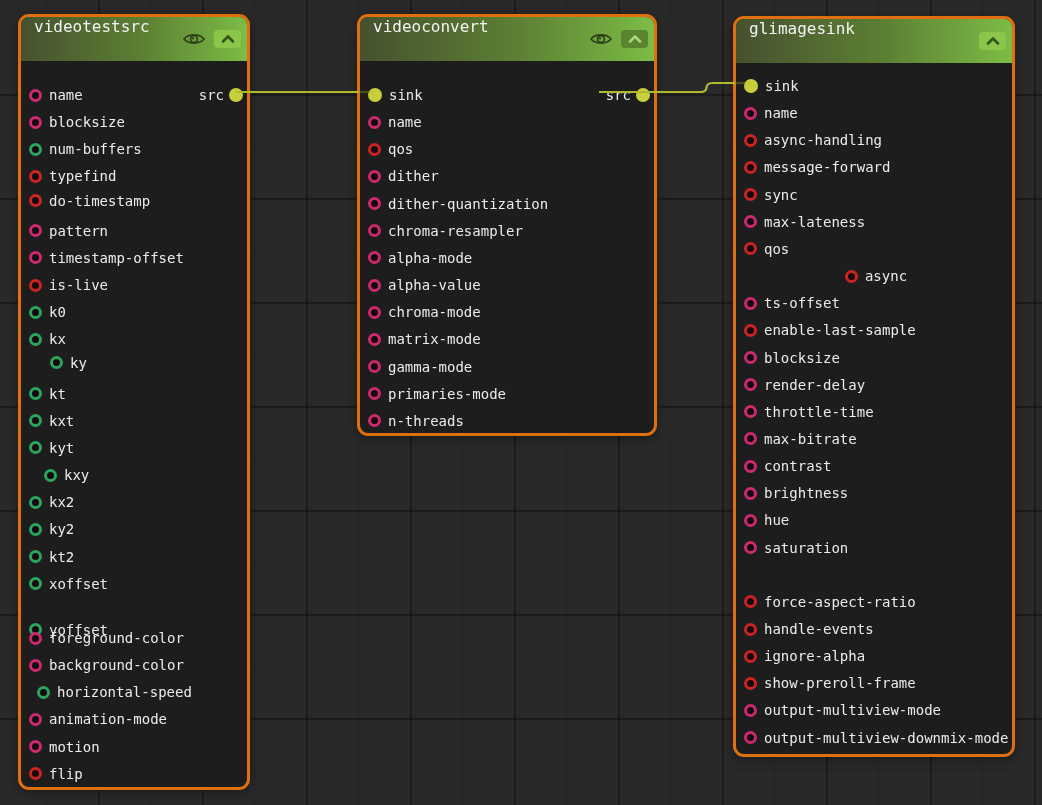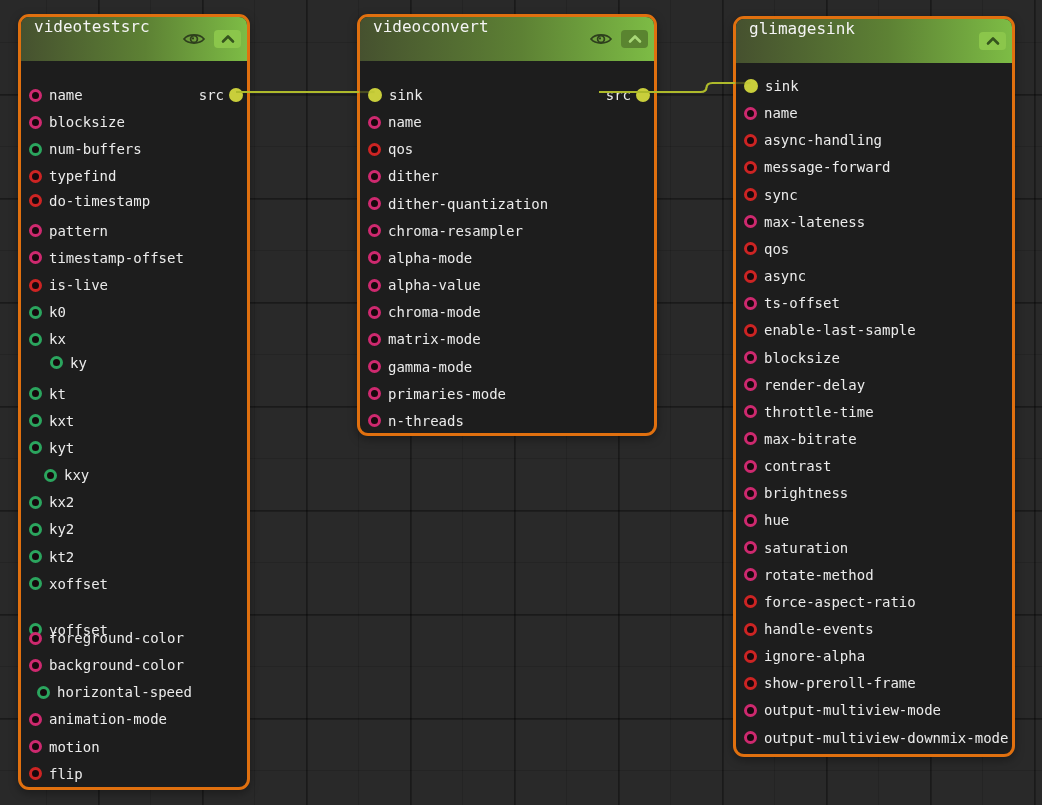--- a/index.html
+++ b/index.html
@@ -313,21 +313,21 @@
           <span class="plabel">sync</span>
         </div>
         <div class="row" style="top: 189.25px;">
           <span class="port ring" style="color: rgb(206, 41, 111);"></span>
           <span class="plabel">max-lateness</span>
         </div>
         <div class="row" style="top: 216.4px;">
           <span class="port ring" style="color: rgb(205, 36, 35);"></span>
           <span class="plabel">qos</span>
         </div>
-        <div class="row" style="top: 243.55px;">
+        <div class="row" style="top: 243.55px; justify-content: center;">
           <span class="port ring" style="color: rgb(205, 36, 35);"></span>
           <span class="plabel">async</span>
         </div>
         <div class="row" style="top: 270.7px;">
           <span class="port ring" style="color: rgb(206, 41, 111);"></span>
           <span class="plabel">ts-offset</span>
         </div>
         <div class="row" style="top: 297.85px;">
           <span class="port ring" style="color: rgb(205, 36, 35);"></span>
           <span class="plabel">enable-last-sample</span>
@@ -356,24 +356,20 @@
           <span class="port ring" style="color: rgb(206, 41, 111);"></span>
           <span class="plabel">brightness</span>
         </div>
         <div class="row" style="top: 487.9px;">
           <span class="port ring" style="color: rgb(206, 41, 111);"></span>
           <span class="plabel">hue</span>
         </div>
         <div class="row" style="top: 515.05px;">
           <span class="port ring" style="color: rgb(206, 41, 111);"></span>
           <span class="plabel">saturation</span>
-        </div>
-        <div class="row" style="top: 542.2px;">
-          <span class="port ring" style="color: rgb(206, 41, 111);"></span>
-          <span class="plabel">rotate-method</span>
         </div>
         <div class="row" style="top: 569.35px;">
           <span class="port ring" style="color: rgb(205, 36, 35);"></span>
           <span class="plabel">force-aspect-ratio</span>
         </div>
         <div class="row" style="top: 596.5px;">
           <span class="port ring" style="color: rgb(205, 36, 35);"></span>
           <span class="plabel">handle-events</span>
         </div>
         <div class="row" style="top: 623.65px;">

